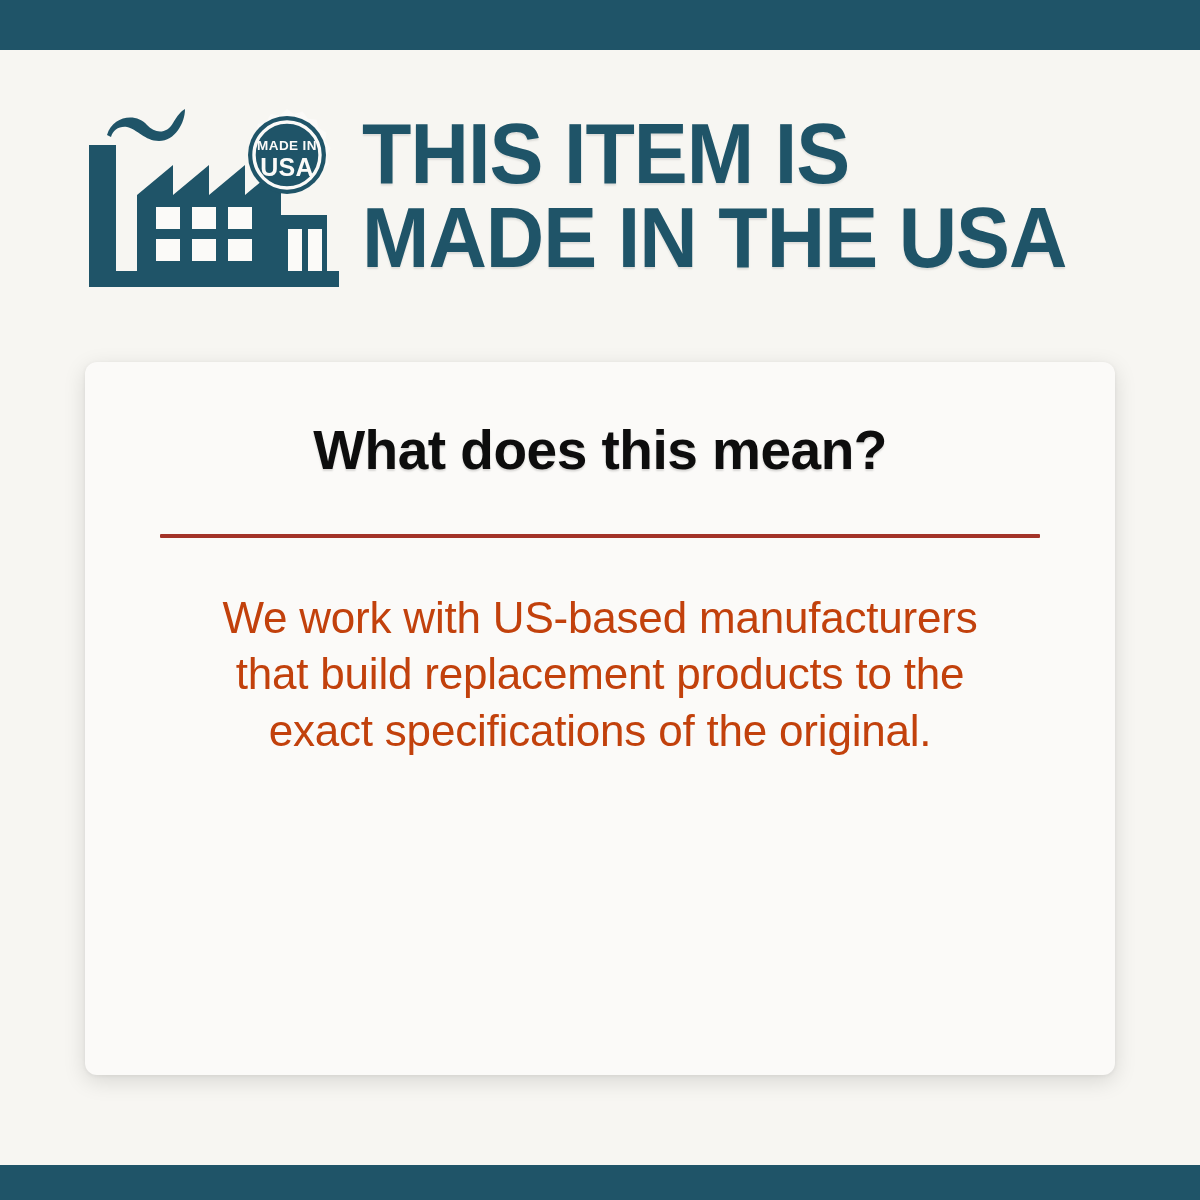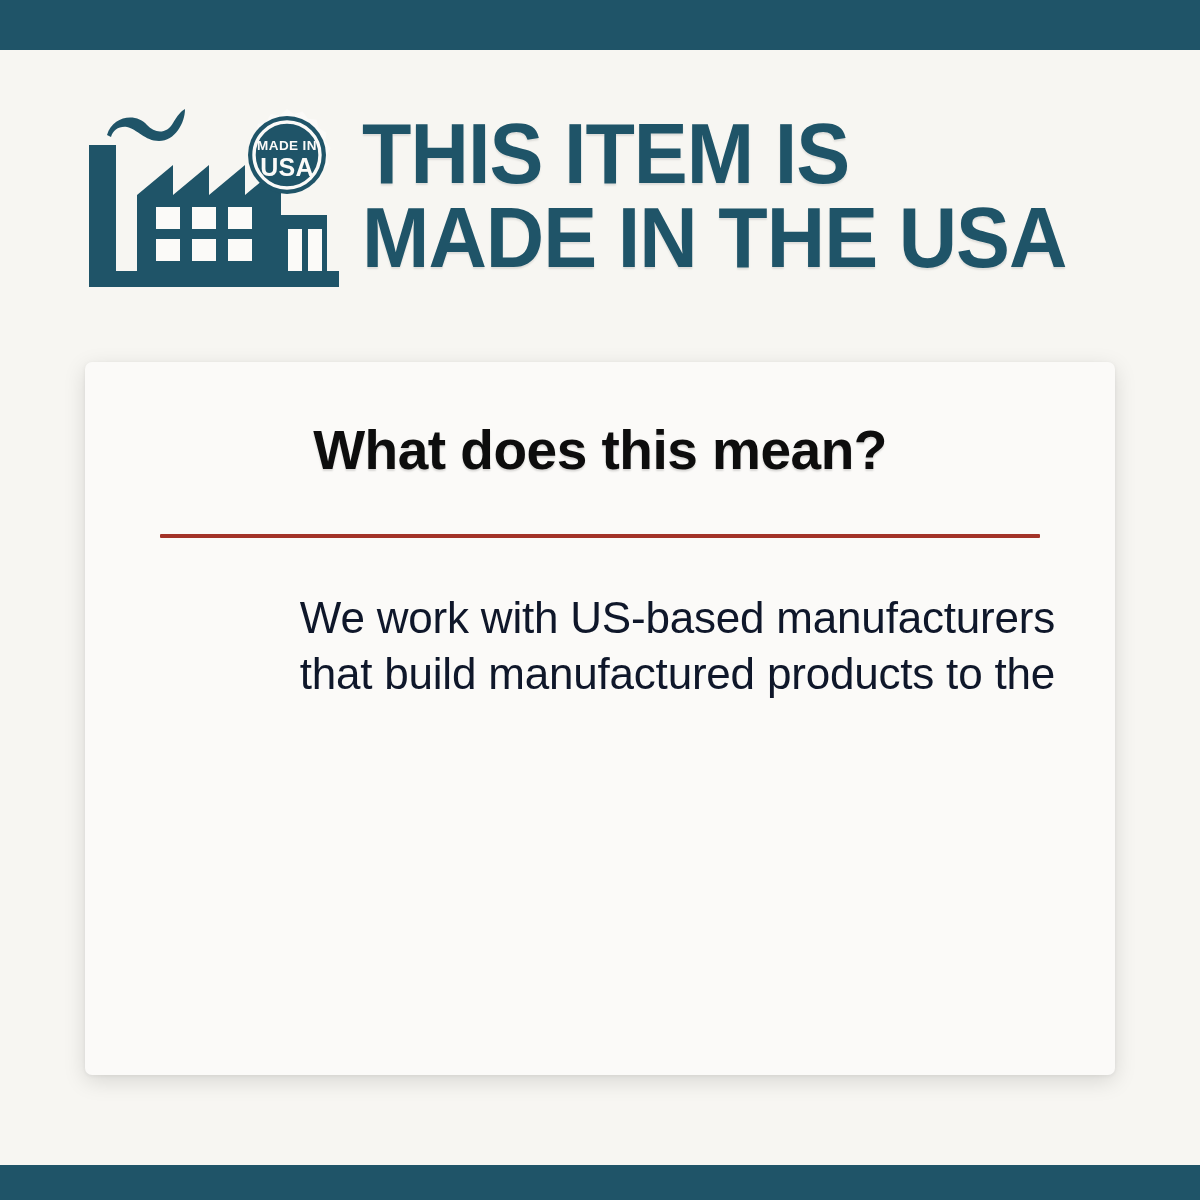--- a/index.html
+++ b/index.html
@@ -64,21 +64,21 @@
   .headline .ln { display: block; white-space: nowrap; }
 
   
   .card {
     position: absolute;
     left: 85px;
     top: 362px;
     width: 1030px;
     height: 713px;
     background: #fbfaf8;
-    border-radius: 7px;
+    border-radius: 12px;
     box-shadow: 0 6px 22px rgba(0,0,0,0.13), 0 1px 4px rgba(0,0,0,0.06);
   }
   .card-title {
     position: absolute;
     top: 56px;
     left: 0;
     width: 1030px;
     text-align: center;
     color: #0d0d0d;
     font-family: "Liberation Sans Narrow", "Liberation Sans", sans-serif;
@@ -93,22 +93,22 @@
     left: 75px;
     width: 880px;
     height: 4px;
     background: #a33328;
     border-radius: 1px;
   }
   .body-copy {
     position: absolute;
     left: 60px;
     width: 910px;
-    text-align: right;
-    color: #0f172a;
+    text-align: center;
+    color: #c2410c;
     font-family: "Liberation Sans Narrow", "Liberation Sans", sans-serif;
     font-weight: 400;
     font-size: 44px;
     line-height: 1.28;
     letter-spacing: -0.2px;
   }
   .para-1 { top: 228px; }
   .para-2 { top: 510px; }
   .body-copy .ln { display: block; white-space: nowrap; }
 </style>
@@ -168,21 +168,22 @@
   </div>
 
   <div class="card">
 
     <div class="card-title">What does this mean?</div>
 
     <div class="divider"></div>
 
     <div class="body-copy para-1">
       <span class="ln">We work with US-based manufacturers</span>
-      <span class="ln">that build manufactured products to the</span>
+      <span class="ln">that build replacement products to the</span>
+      <span class="ln">exact specifications of the original.</span>
     </div>
 
     <div class="body-copy para-2">
     </div>
 
   </div>
 
 </div>
 
 </body></html>

